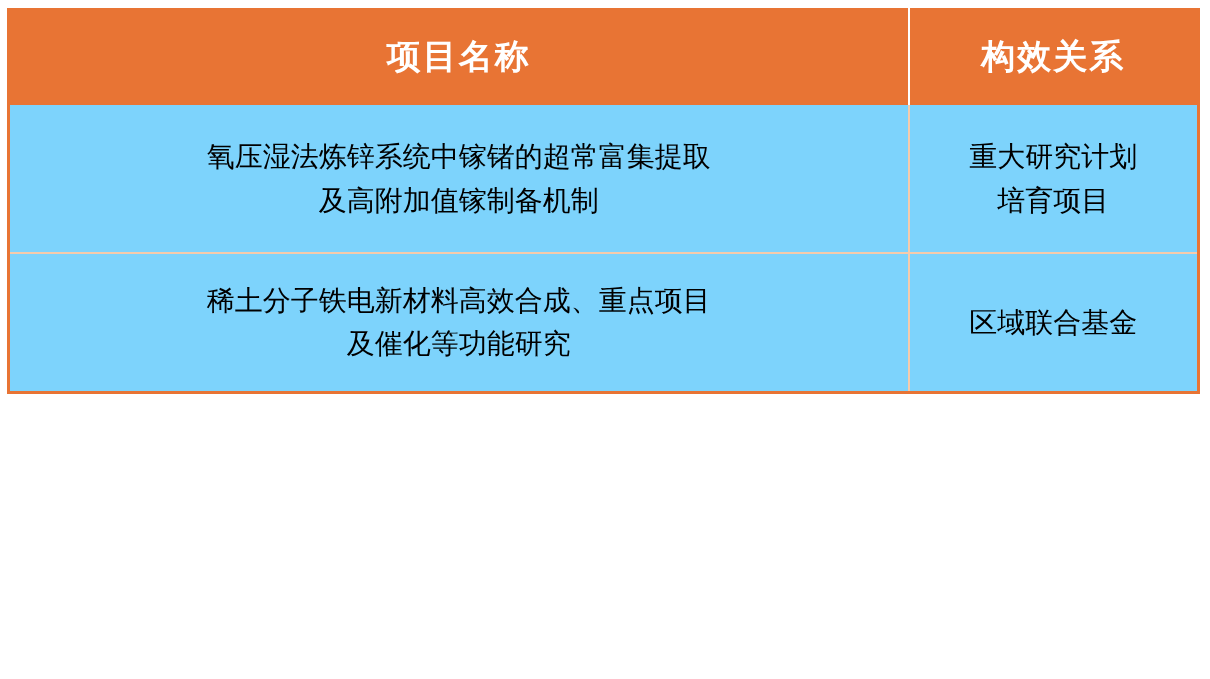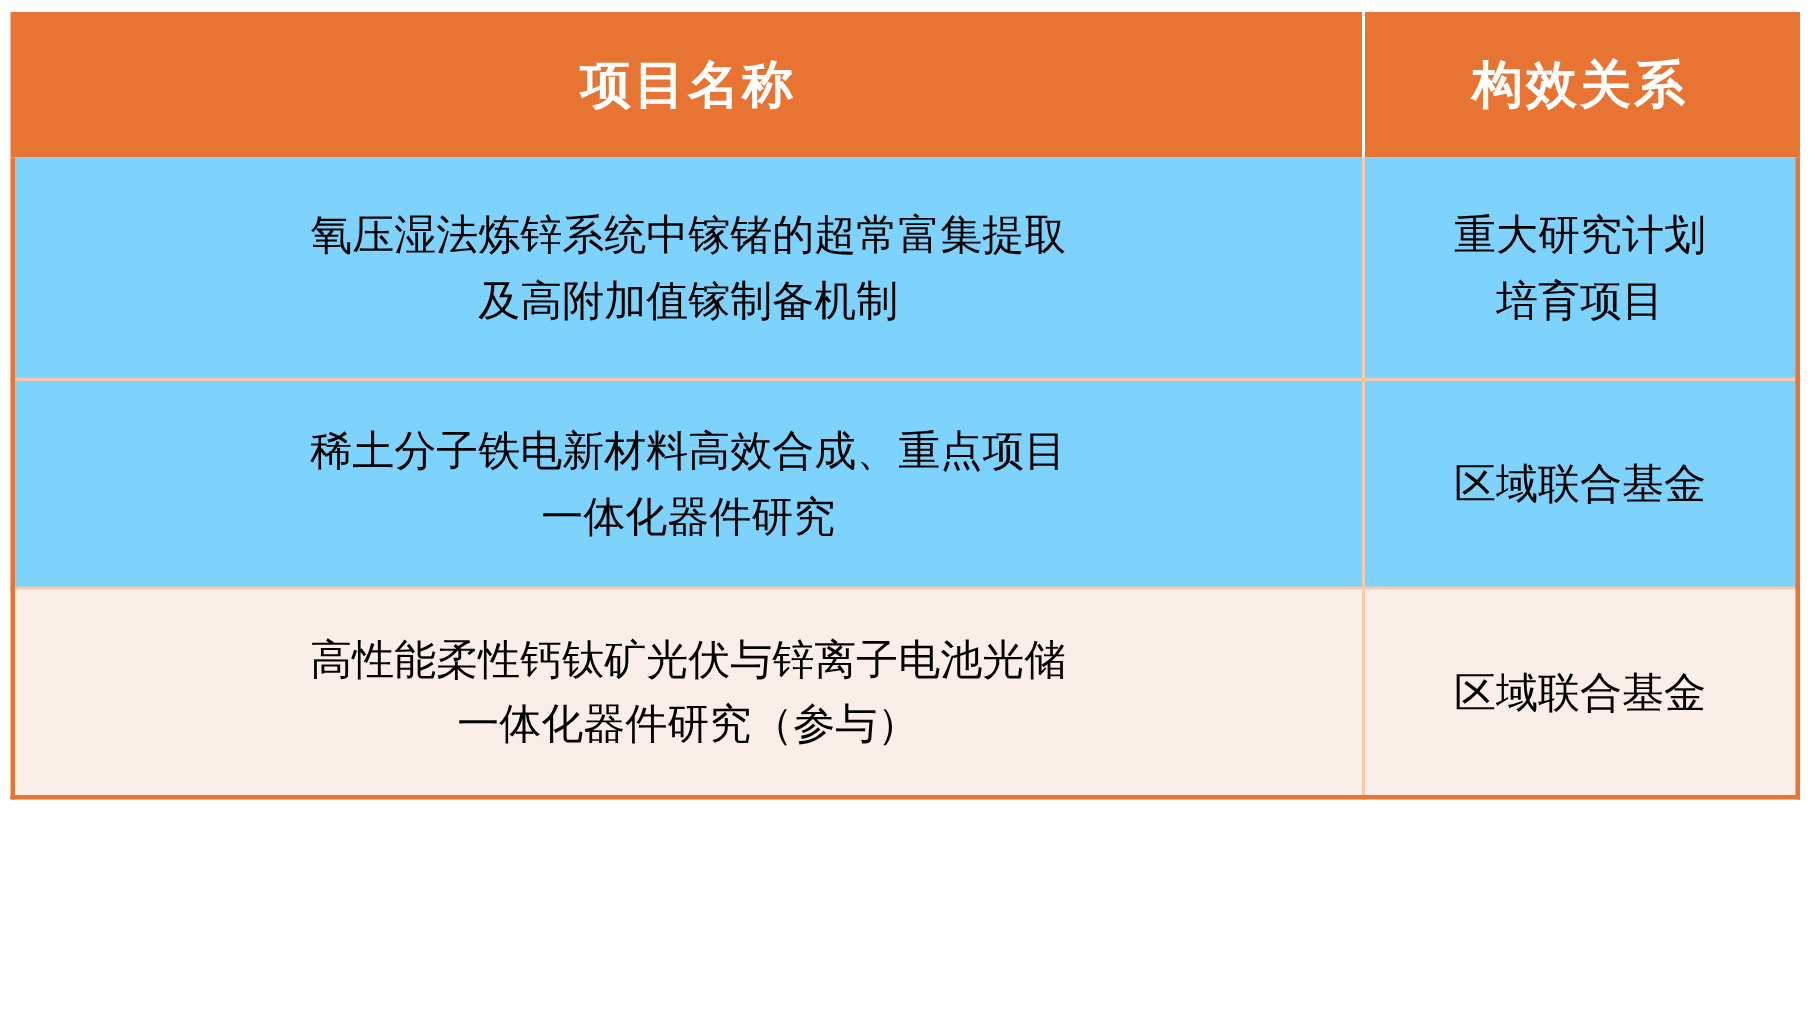--- a/index.html
+++ b/index.html
@@ -108,33 +108,24 @@
         <td class="cell-type">
           <span class="line">重大研究计划</span>
           <span class="line">培育项目</span>
         </td>
       </tr>
 
 
       <tr class="row-white r3">
         <td class="cell-name">
           <span class="line">稀土分子铁电新材料高效合成、重点项目</span>
-          <span class="line">一体化器件研究</span>
+          <span class="line">及催化等功能研究</span>
         </td>
         <td class="cell-type">
           <span class="line">区域联合基金</span>
         </td>
       </tr>
 
-      <tr class="row-tint r4">
-        <td class="cell-name">
-          <span class="line">高性能柔性钙钛矿光伏与锌离子电池光储</span>
-          <span class="line">一体化器件研究（参与）</span>
-        </td>
-        <td class="cell-type">
-          <span class="line">区域联合基金</span>
-        </td>
-      </tr>
 
     </tbody>
   </table>
 
 </div>
 
 </body></html>

